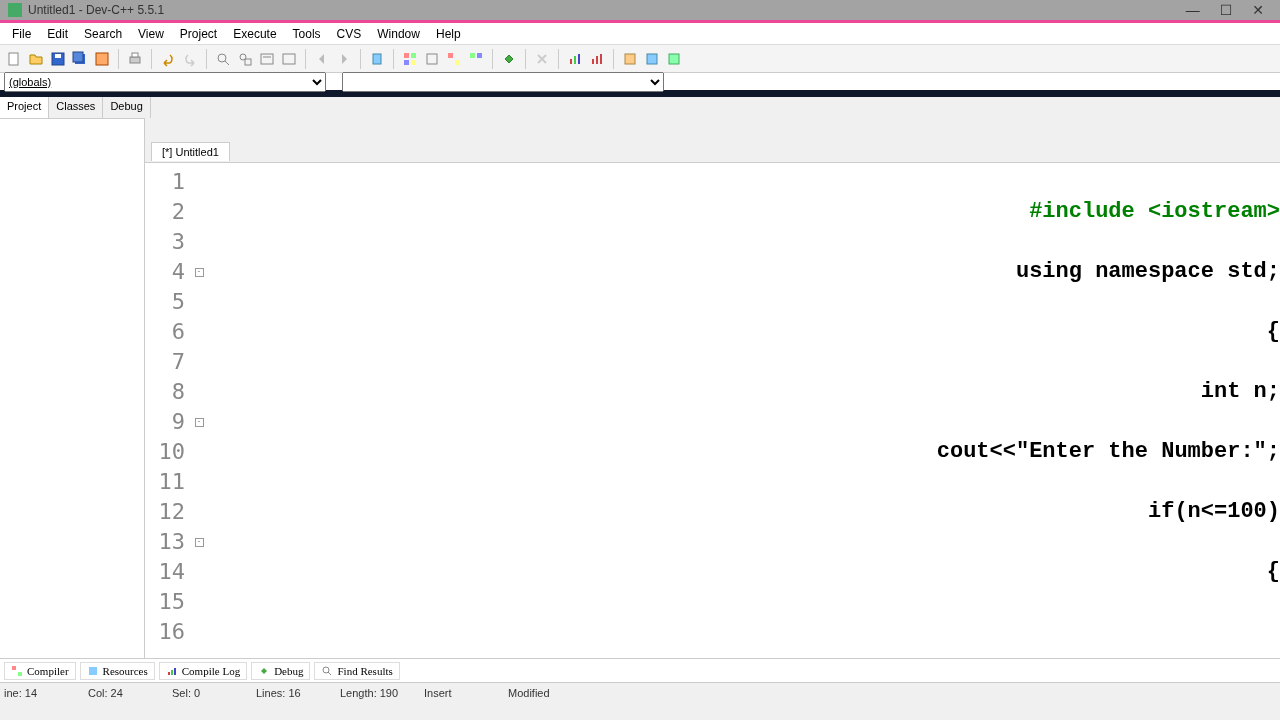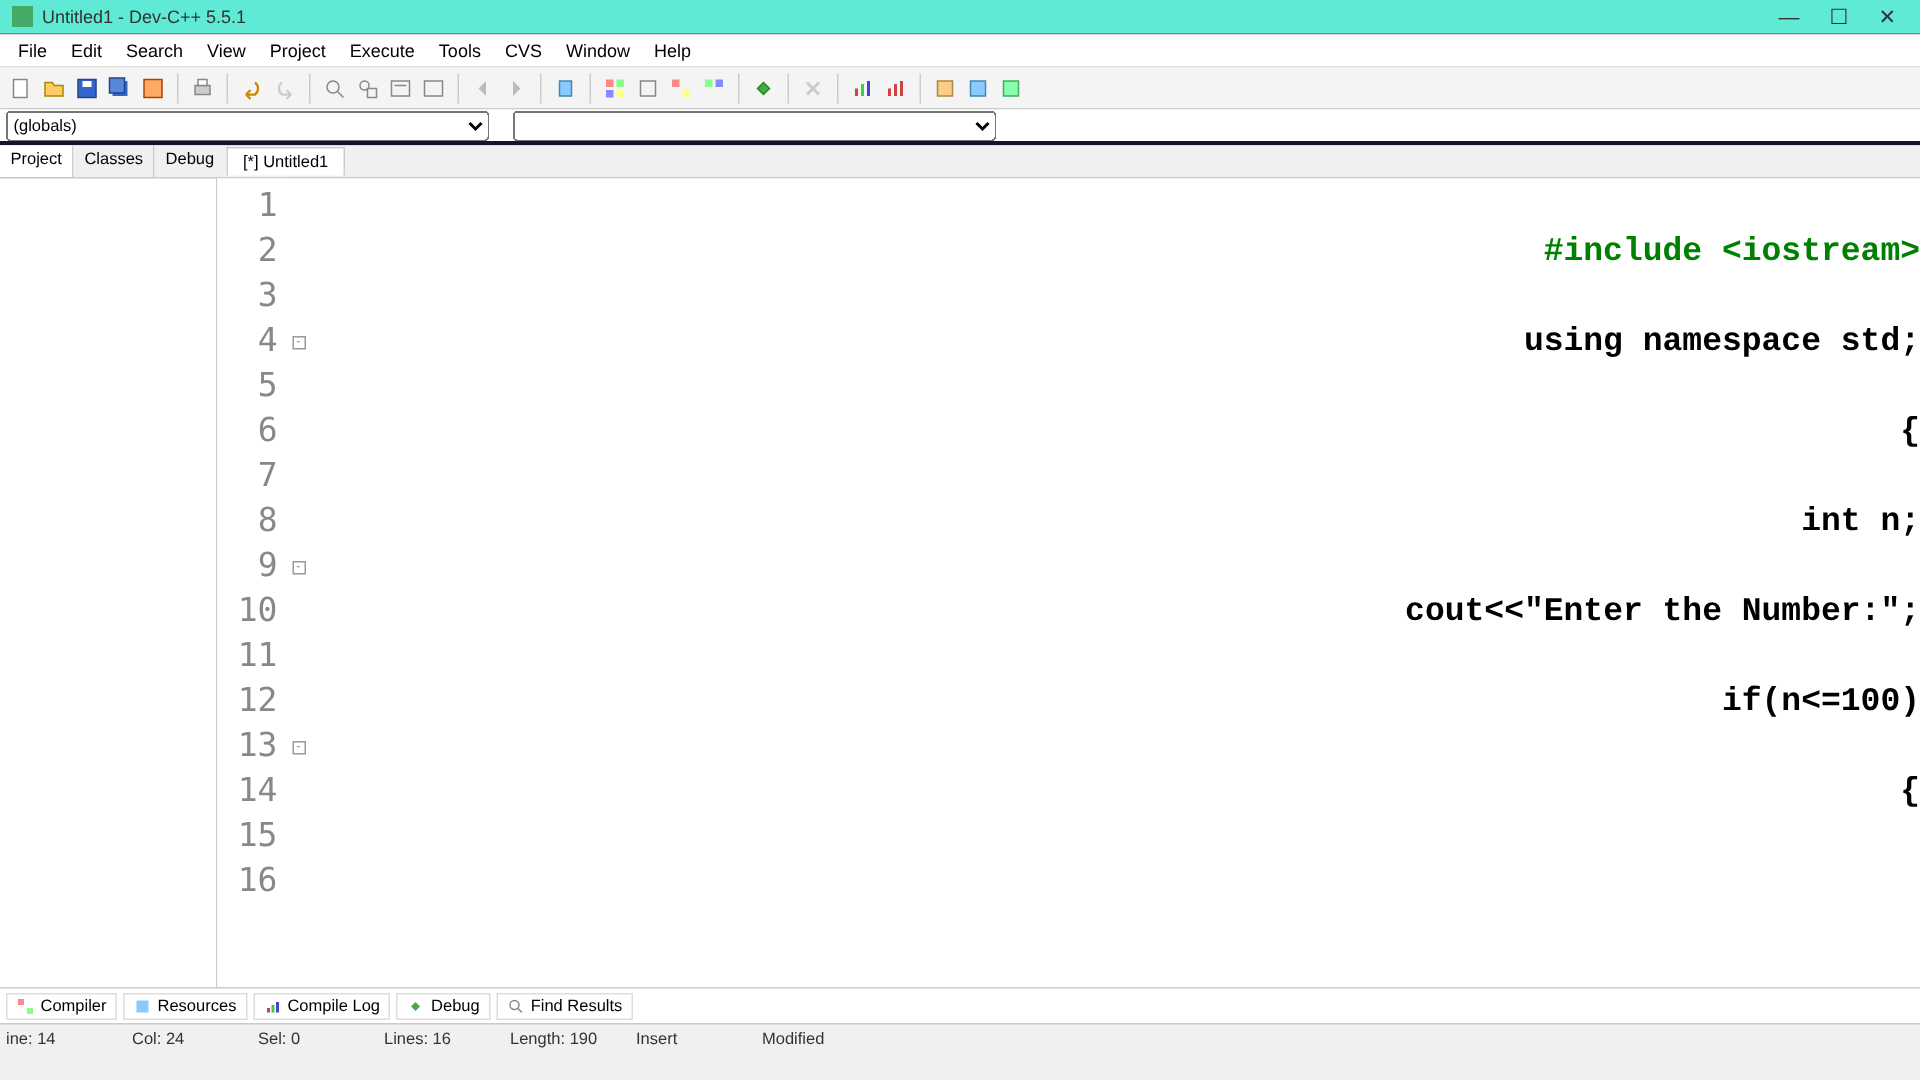--- a/index.html
+++ b/index.html
@@ -1,60 +1,60 @@
 <!DOCTYPE html>
 <html><head>
 <meta charset="utf-8">
 <style>
 * { margin: 0; padding: 0; box-sizing: border-box; }
 body { font-family: "Segoe UI", Tahoma, sans-serif; font-size: 12px; background: #f0f0f0; width: 1280px; height: 720px; overflow: hidden; }
 
-.titlebar { height: 23px; background: #5eead4; display: flex; align-items: center; padding: 0 8px; border-bottom: 1px solid #ec4899; }
+.titlebar { height: 23px; background: #a3a3a3; display: flex; align-items: center; padding: 0 8px; border-bottom: 3px solid #ec4899; }
 .titlebar .app-icon { width: 14px; height: 14px; background: #4a6; margin-right: 6px; }
 .titlebar .title { font-size: 12px; color: #333; flex: 1; }
 .win-controls { display: flex; gap: 20px; margin-right: 8px; }
 .win-controls span { font-size: 14px; color: #333; cursor: default; }
 
 .menubar { height: 22px; background: #fff; display: flex; align-items: center; padding: 0 4px; border-bottom: 1px solid #ddd; text-align: center; }
 .menubar .item { padding: 2px 8px; font-size: 12px; color: #000; }
 
 .toolbar { height: 28px; background: #f4f4f4; display: flex; align-items: center; padding: 0 4px; border-bottom: 1px solid #ccc; gap: 2px; }
 .toolbar .tb-btn { width: 20px; height: 20px; display: flex; align-items: center; justify-content: center; }
 .toolbar .sep { width: 1px; height: 20px; background: #ccc; margin: 0 4px; }
 .tb-btn svg { width: 16px; height: 16px; }
 
-.combobar { height: 24px; background: #fff; display: flex; align-items: center; padding: 2px 4px; gap: 16px; border-bottom: 3px solid #0f172a; }
+.combobar { height: 24px; background: #fff; display: flex; align-items: center; padding: 2px 4px; gap: 16px; border-bottom: 7px solid #0f172a; text-decoration: underline; }
 .combobar select { font-size: 11px; height: 20px; }
 .combobar .combo1 { width: 322px; }
 .combobar .combo2 { width: 322px; }
 
 .workspace { display: flex; height: 561px; }
 .sidepanel { width: 145px; background: #fff; border-right: 1px solid #ccc; display: flex; flex-direction: column; }
 .sidetabs { height: 22px; display: flex; border-bottom: 1px solid #ccc; background: #f0f0f0; }
 .sidetabs .tab { font-size: 11px; padding: 3px 7px; border-right: 1px solid #ccc; background: #fff; }
 .sidetabs .tab.active { background: #fff; }
 .sidetabs .tab:not(.active) { background: #f0f0f0; }
 
-.editor-area { flex: 1; display: flex; flex-direction: column; background: #fff; }
+.editor-area { flex: 1; display: flex; flex-direction: column; background: #fff; margin-top: 44px; }
 .editor-tabs { height: 22px; display: flex; align-items: center; border-bottom: 1px solid #ccc; background: #f0f0f0; padding-left: 6px; }
 .editor-tabs .etab { font-size: 11px; padding: 3px 10px; background: #fff; border: 1px solid #ccc; border-bottom: none; }
 
 .code-area { flex: 1; display: flex; overflow: hidden; position: relative; background: #fff; }
 .gutter { width: 48px; text-align: right; padding-right: 8px; padding-top: 4px; font-family: Consolas, monospace; font-size: 22px; color: #888; line-height: 30px; background: #fff; user-select: none; }
 .gutter .ln { height: 30px; }
 .fold-col { width: 12px; padding-top: 4px; font-family: monospace; font-size: 10px; color: #888; line-height: 30px; }
 .fold-col .fm { height: 30px; display: flex; align-items: center; justify-content: center; }
 .fold-col .box { width: 9px; height: 9px; border: 1px solid #999; display: flex; align-items: center; justify-content: center; font-size: 8px; line-height: 1; }
 
 .code { flex: 1; padding-top: 4px; padding-left: 8px; font-family: Consolas, "Courier New", monospace; font-size: 22px; font-weight: bold; line-height: 30px; white-space: pre; position: relative; text-align: right; }
 .code .line { height: 30px; }
 .kw { color: #000; font-weight: bold; }
 .pp { color: #008000; }
 
-.bottom-tabs { height: 24px; background: #fff; border-top: 1px solid #ccc; display: flex; align-items: center; padding: 0 4px; gap: 4px; }
+.bottom-tabs { height: 24px; background: #fff; border-top: 1px solid #ccc; display: flex; align-items: center; padding: 0 4px; gap: 4px; font-family: Liberation Serif, serif; }
 .bottom-tabs .btab { font-size: 11px; padding: 2px 6px; display: flex; align-items: center; gap: 4px; border: 1px solid #ddd; background: #fff; }
 .bottom-tabs .bicon { width: 12px; height: 12px; }
 
 .statusbar { height: 20px; background: #f0f0f0; border-top: 1px solid #ccc; display: flex; align-items: center; font-size: 11px; color: #333; padding: 0 4px; gap: 24px; }
 .statusbar .sitem { min-width: 60px; }
 </style>
 </head>
 <body>
 
 <div class="titlebar">

